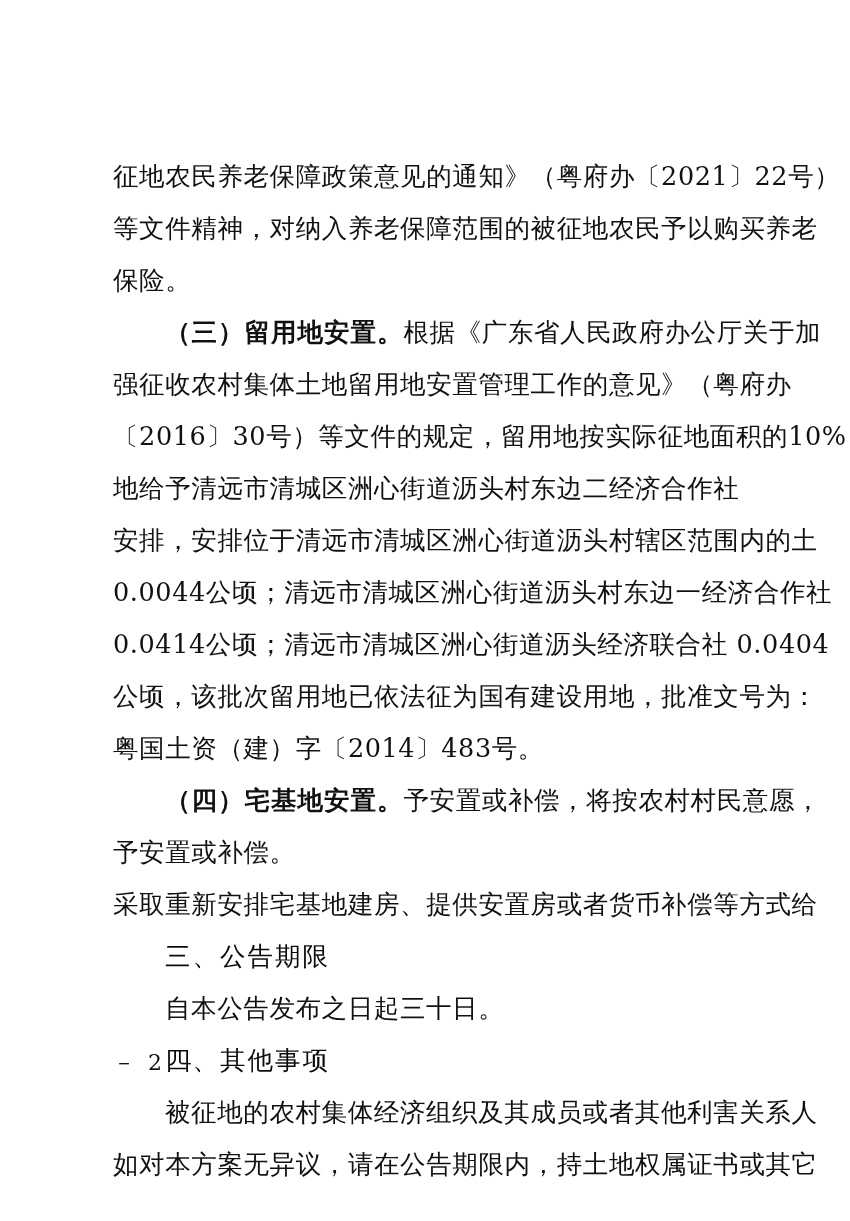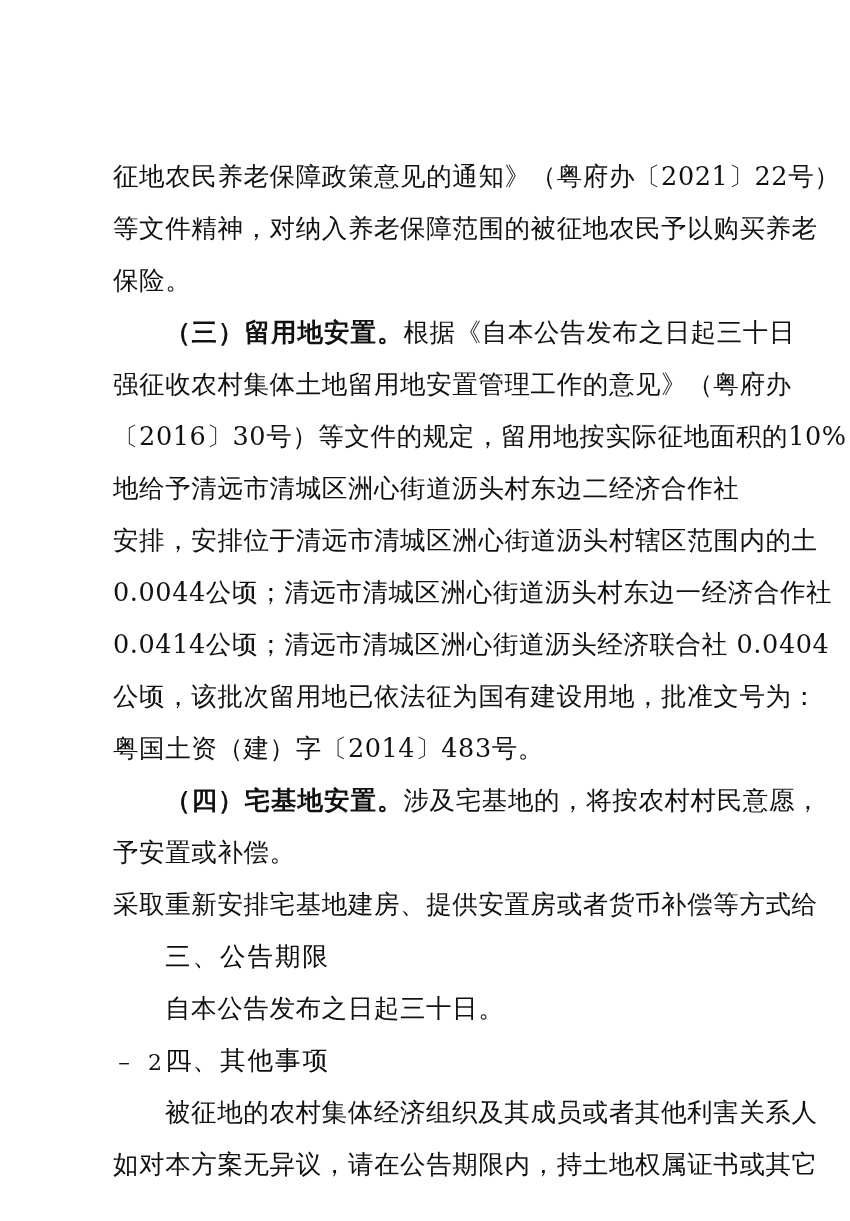--- a/index.html
+++ b/index.html
@@ -82,21 +82,21 @@
       <span>征地农民养老保障政策意见的通知》（粤府办〔2021〕22号）</span>
     </div>
     <div class="line just">
       <span>等文件精神，对纳入养老保障范围的被征地农民予以购买养老</span>
     </div>
     <div class="line">
       <span>保险。</span>
     </div>
 
     <div class="line indent2">
-      <span class="hei">（三）留用地安置。</span><span>根据《自本公告发布之日起三十日</span>
+      <span class="hei">（三）留用地安置。</span><span>根据《广东省人民政府办公厅关于加</span>
     </div>
     <div class="line just">
       <span>强征收农村集体土地留用地安置管理工作的意见》（粤府办</span>
     </div>
     <div class="line just">
       <span>〔2016〕30号）等文件的规定，留用地按实际征地面积的10%</span>
     </div>
     <div class="line just">
       <span>地给予清远市清城区洲心街道沥头村东边二经济合作社</span>
     </div>
@@ -110,21 +110,21 @@
       <span>0.0414公顷；清远市清城区洲心街道沥头经济联合社 0.0404</span>
     </div>
     <div class="line just">
       <span>公顷，该批次留用地已依法征为国有建设用地，批准文号为：</span>
     </div>
     <div class="line">
       <span>粤国土资（建）字〔2014〕483号。</span>
     </div>
 
     <div class="line indent2">
-      <span class="hei">（四）宅基地安置。</span><span>涉及宅基地的，将按农村村民意愿，</span>
+      <span class="hei">（四）宅基地安置。</span><span>予安置或补偿，将按农村村民意愿，</span>
     </div>
     <div class="line">
       <span>予安置或补偿。</span>
     </div>
     <div class="line just">
       <span>采取重新安排宅基地建房、提供安置房或者货币补偿等方式给</span>
     </div>
 
     <div class="heading">三、公告期限</div>
     <div class="line indent2">

